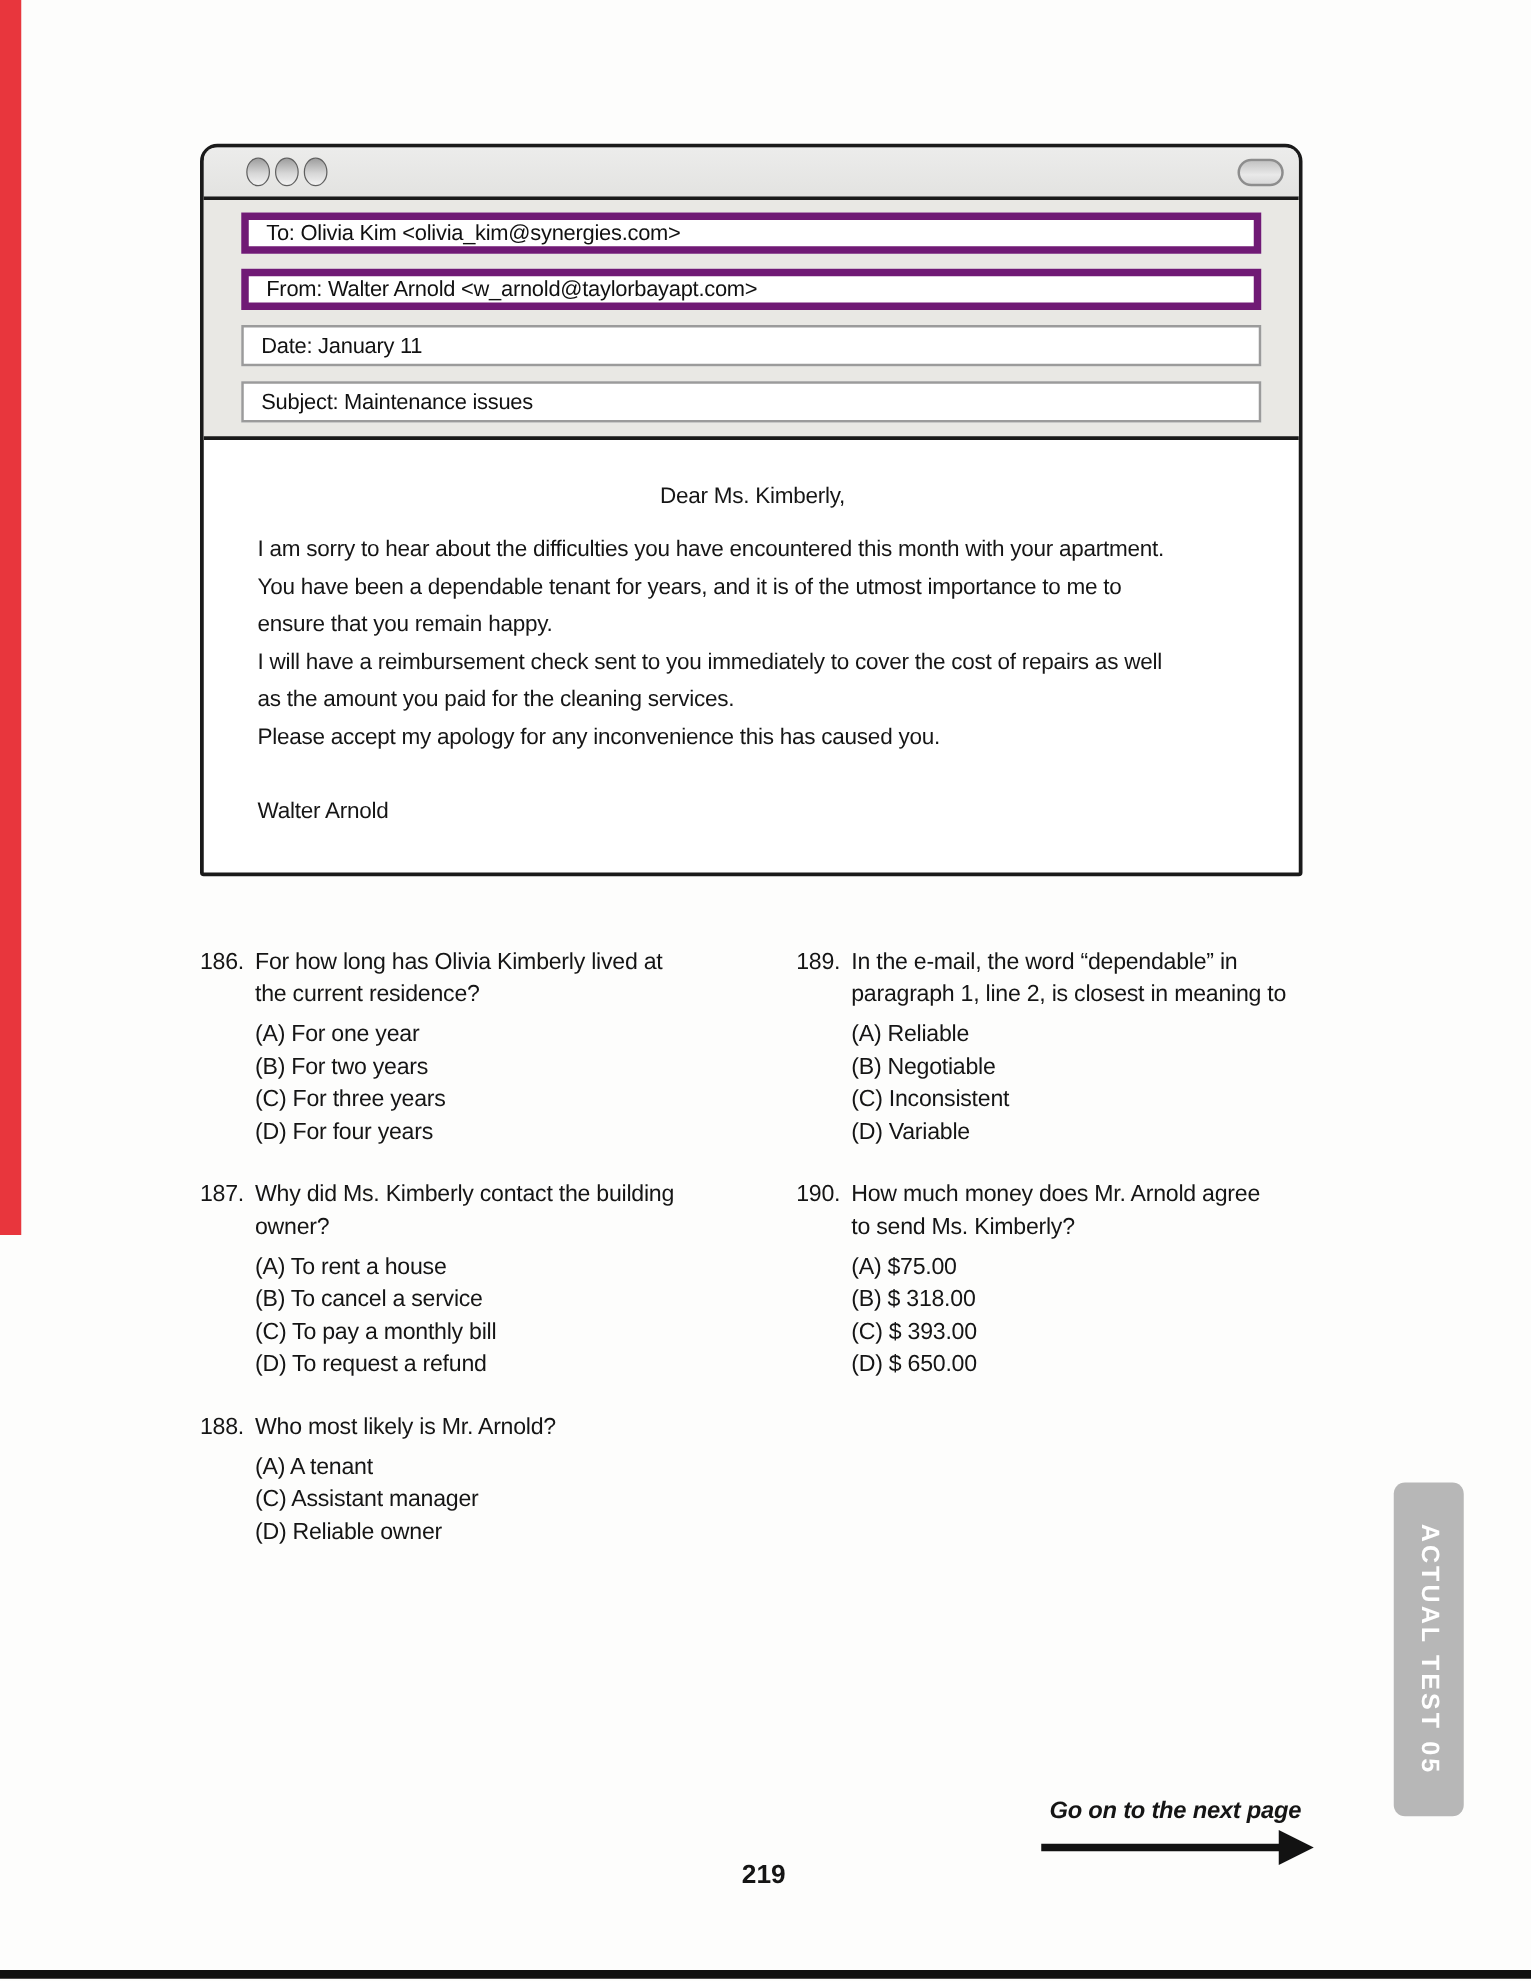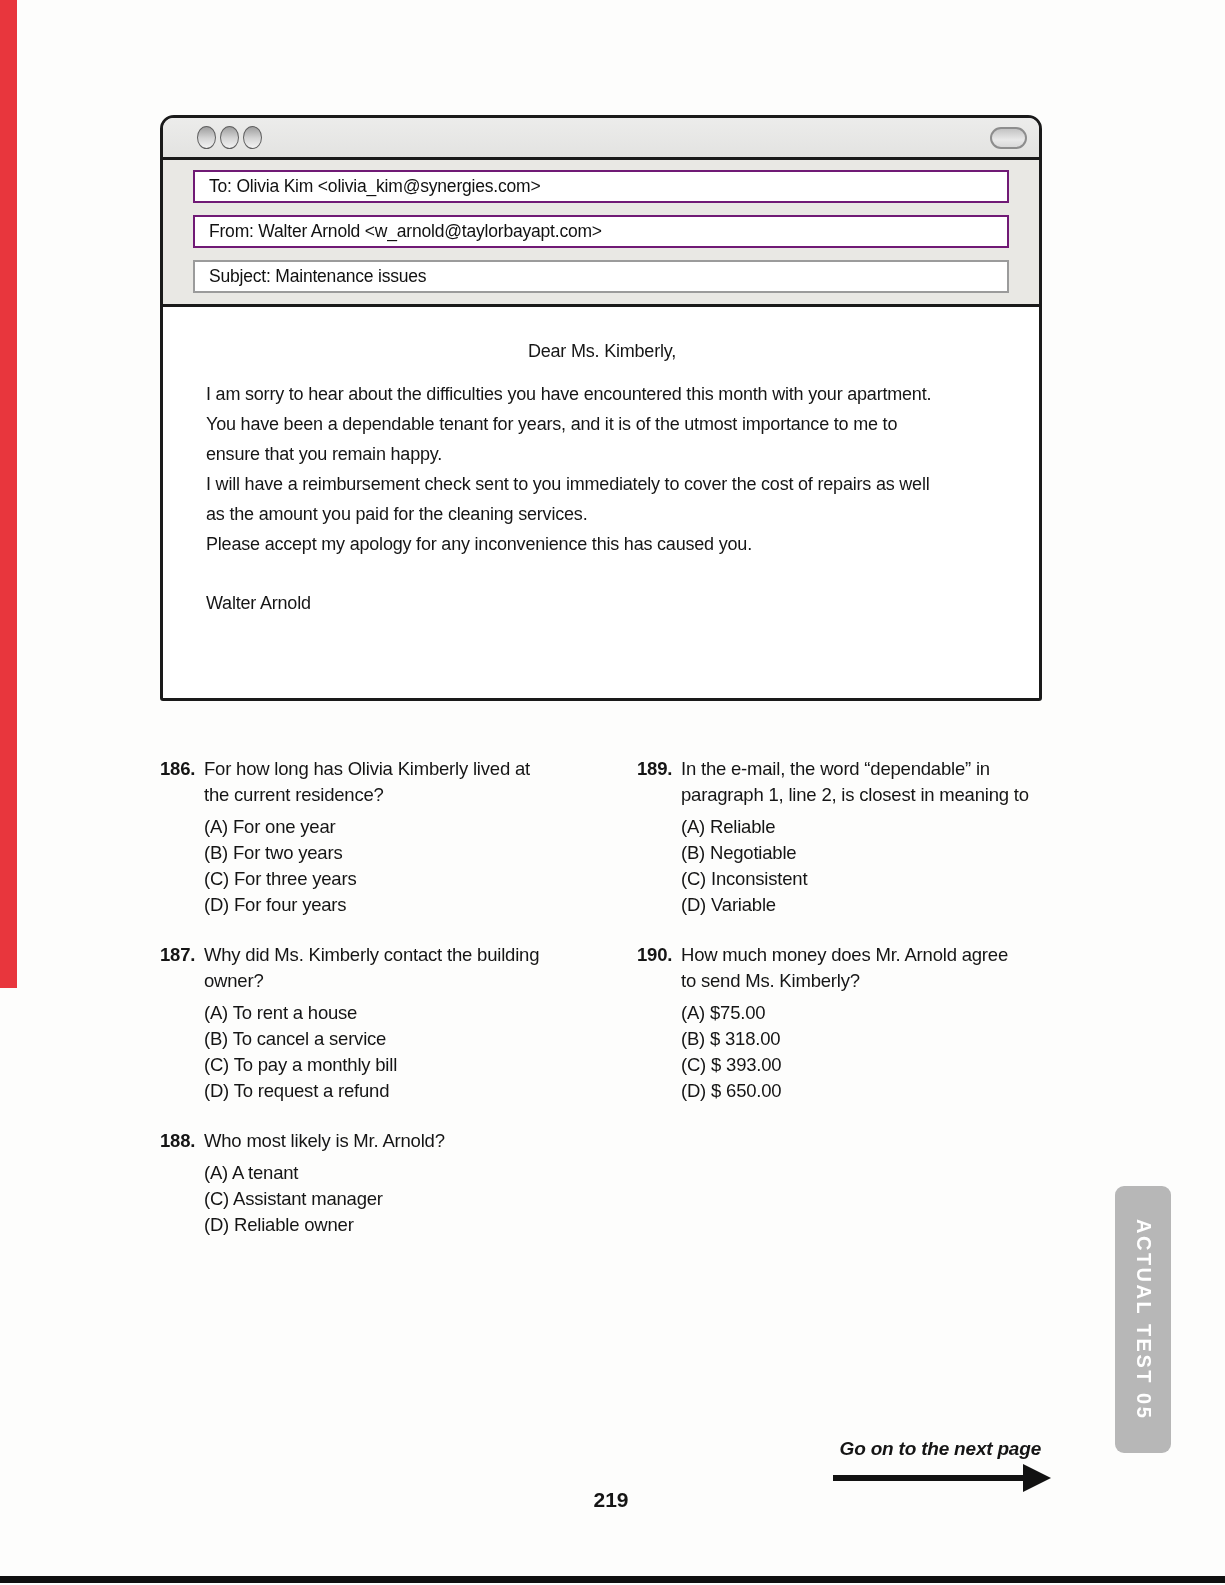--- a/index.html
+++ b/index.html
@@ -65,21 +65,21 @@
     background: #ffffff;
     display: flex;
     align-items: center;
     padding-left: 14px;
     font-size: 17.5px;
     letter-spacing: -0.2px;
     color: #111;
     margin-bottom: 12px;
   }
   .field:last-child { margin-bottom: 0; }
-  .field.dark { border: 2px solid #701a75; }
+  .field.dark { border: 6px solid #701a75; }
   .field.light { border: 2px solid #9b9b9b; }
 
   .mail-body {
     padding: 29px 41px 0 43px;
     font-size: 18px;
     letter-spacing: -0.2px;
     line-height: 30px;
     color: #161616;
   }
   .mail-body .salutation { margin-bottom: 13px; text-align: center; }
@@ -96,21 +96,21 @@
   .q-col-left  { width: 477px; flex: 0 0 477px; }
   .q-col-right { width: 463px; flex: 0 0 463px; }
   .q-block {
     display: grid;
     grid-template-columns: 44px 1fr;
     margin-bottom: 24px;
     font-size: 18.5px;
     letter-spacing: -0.2px;
     line-height: 26px;
   }
-  .q-num { font-weight: bold; }
+  .q-num { font-weight: normal; }
   .q-text { white-space: pre-line; max-width: 430px; }
   .q-options { grid-column: 2; margin-top: 6px; }
   .q-option { line-height: 26px; }
 
   
   .footer-nav {
     position: absolute;
     left: 833px; top: 1438px;
     width: 218px;
   }
@@ -188,20 +188,23 @@
     </div>
 
     <div class="fields">
       <div class="field dark">
         <span>To: Olivia Kim &lt;olivia_kim@synergies.com&gt;</span>
       </div>
       <div class="field dark">
         <span>From: Walter Arnold &lt;w_arnold@taylorbayapt.com&gt;</span>
       </div>
       <div class="field light">
+        <span>Date: January 11</span>
+      </div>
+      <div class="field light">
         <span>Subject: Maintenance issues</span>
       </div>
     </div>
 
     <div class="mail-body">
       <div class="salutation">Dear Ms. Kimberly,</div>
       <p>I am sorry to hear about the difficulties you have encountered this month with your apartment.
 You have been a dependable tenant for years, and it is of the utmost importance to me to
 ensure that you remain happy.</p>
       <p>I will have a reimbursement check sent to you immediately to cover the cost of repairs as well

